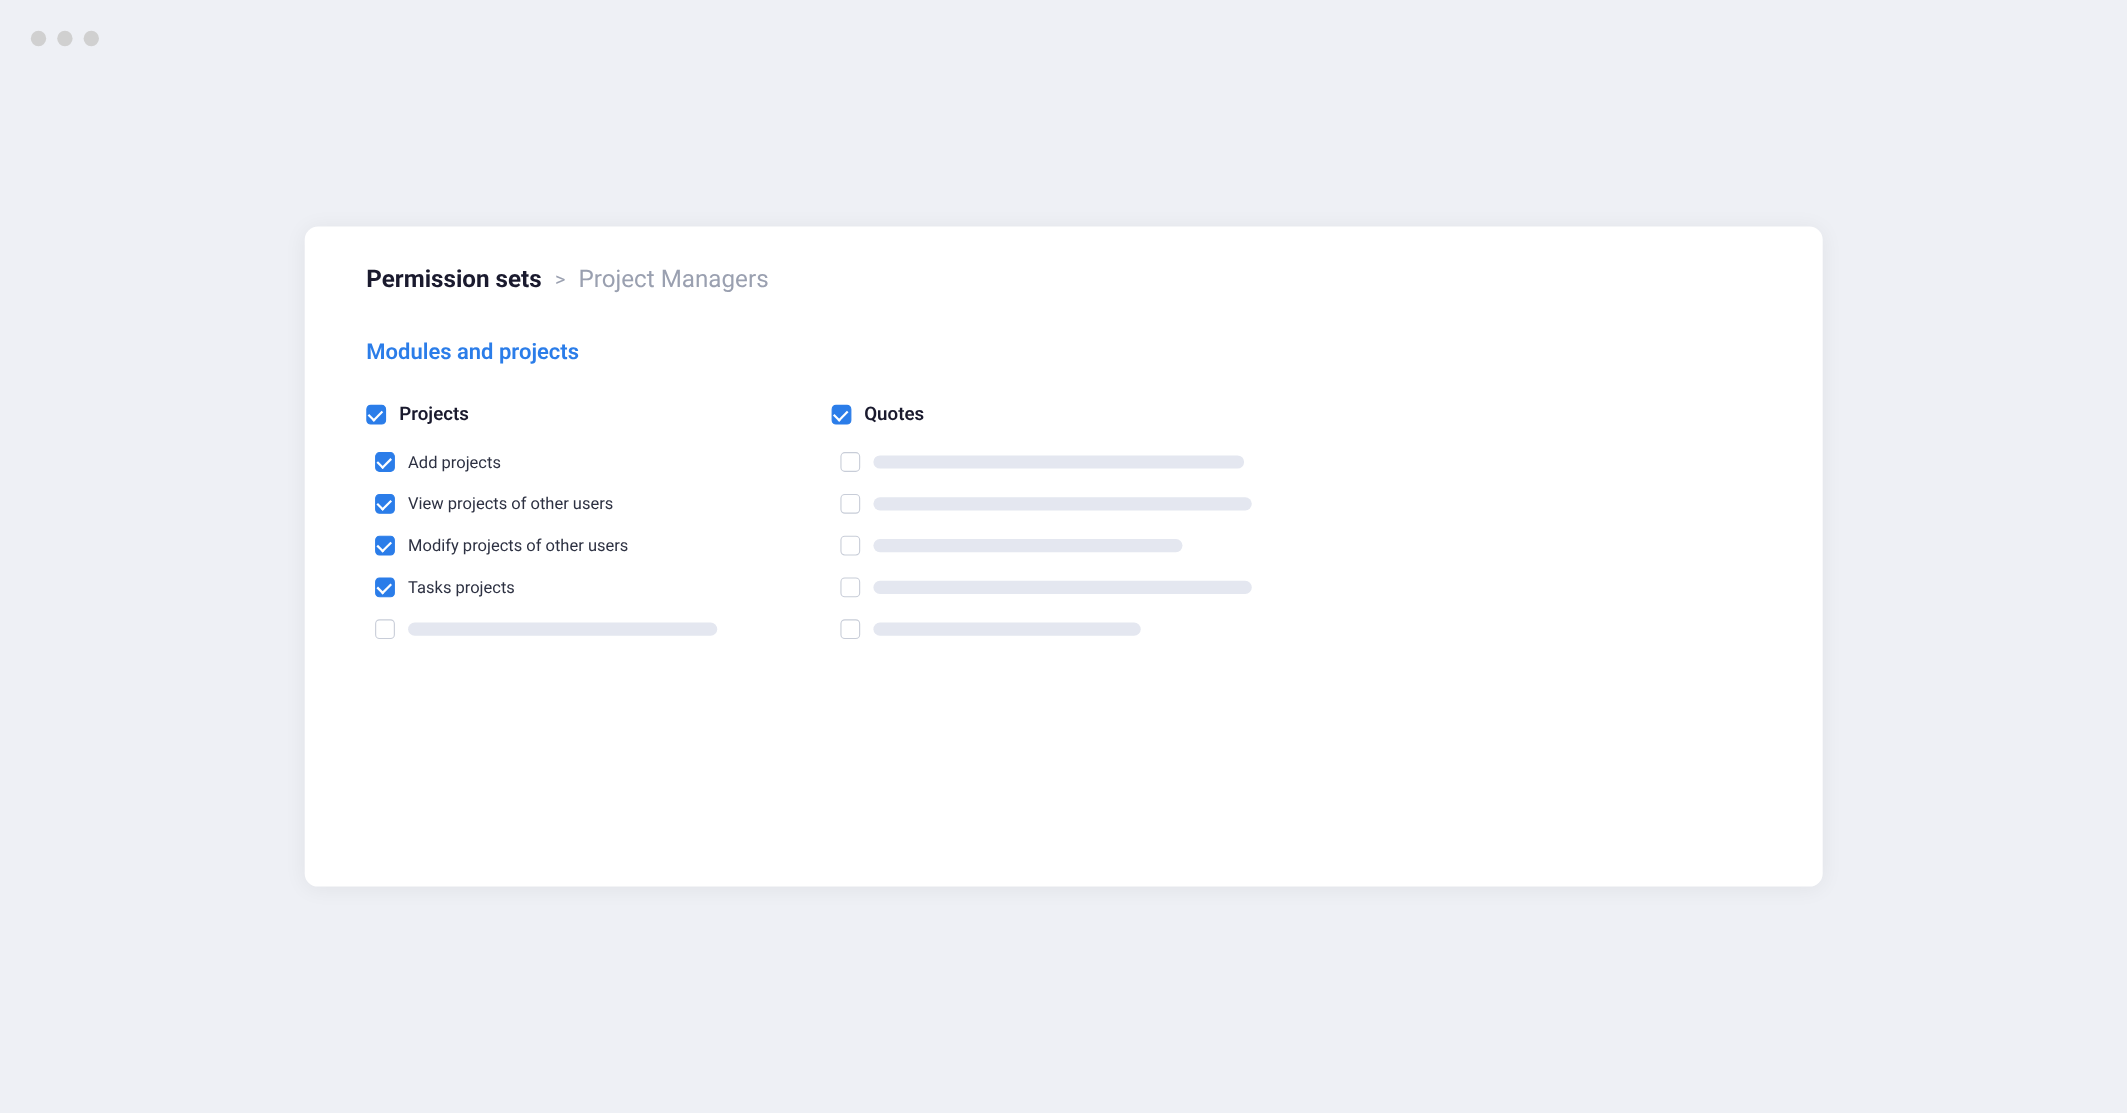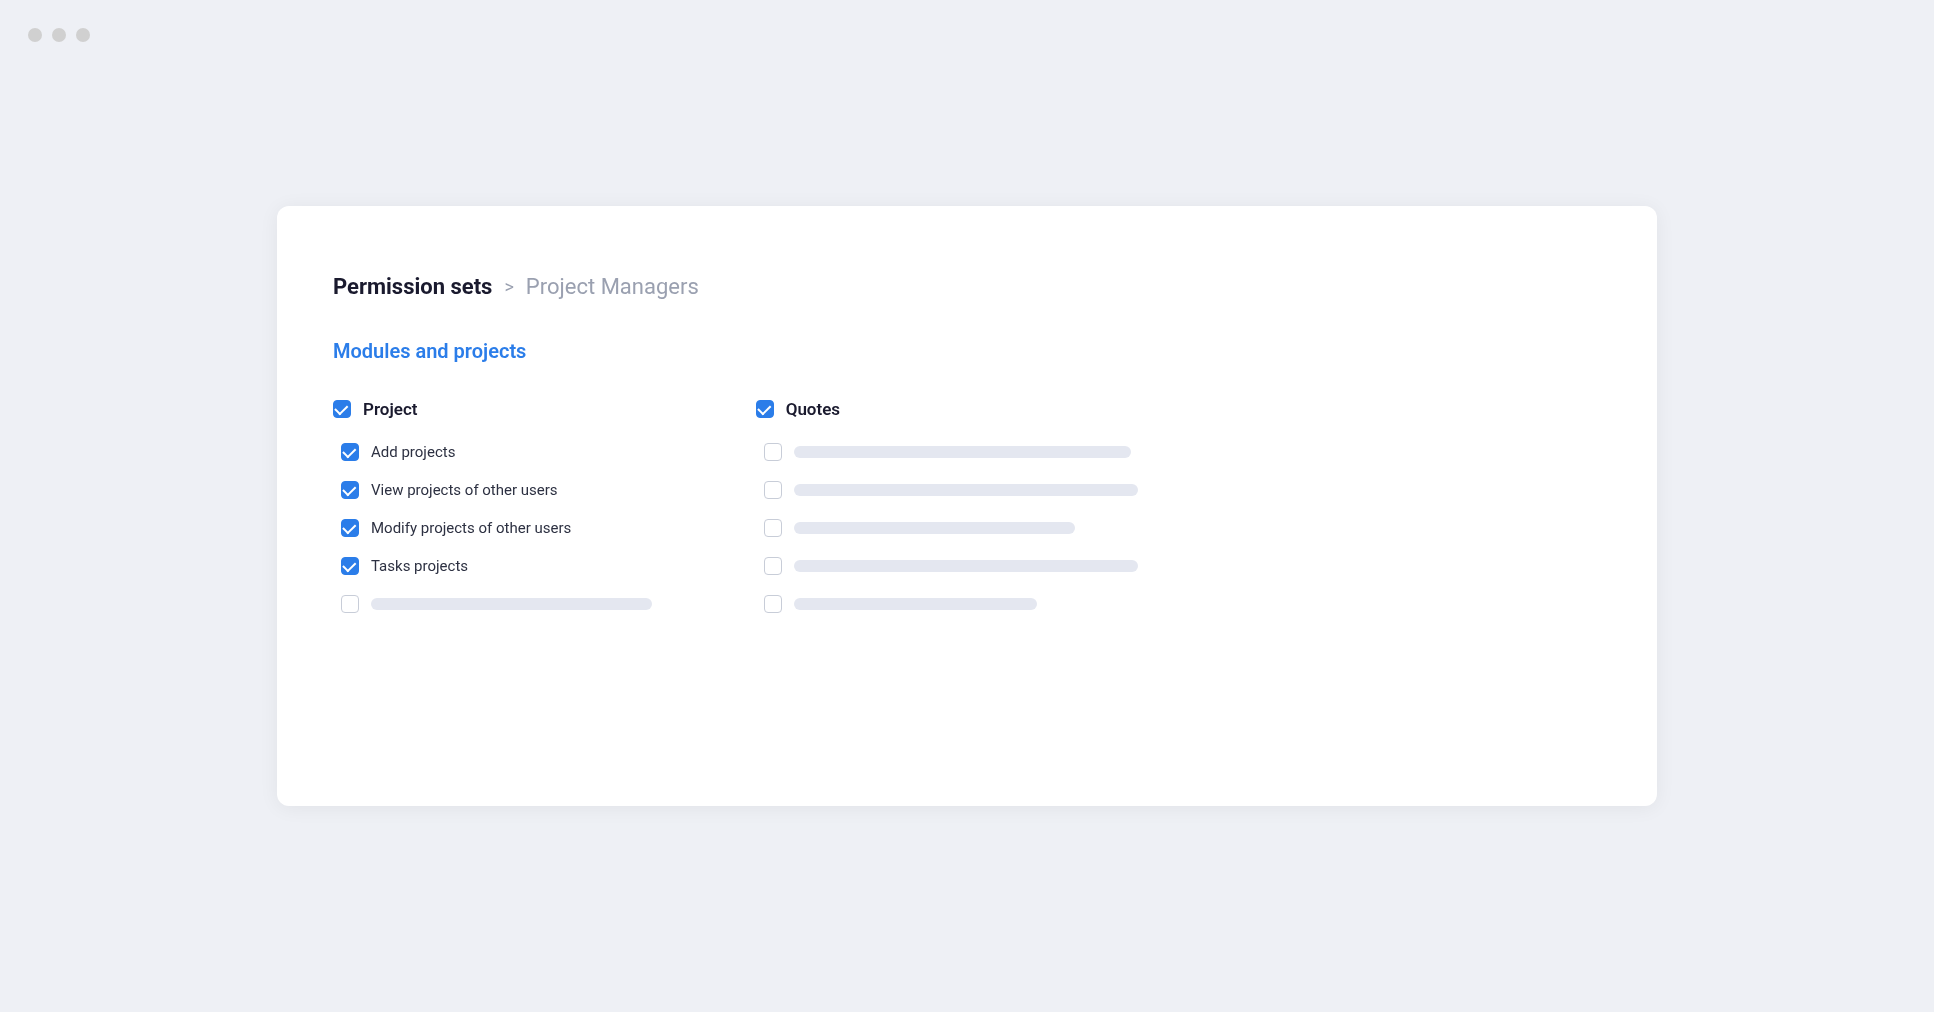--- a/index.html
+++ b/index.html
@@ -32,21 +32,21 @@
       height: 14px;
       border-radius: 50%;
       background-color: #d0d0d0;
     }
 
     .main-card {
       background: #ffffff;
       border-radius: 12px;
       width: 1380px;
       min-height: 600px;
-      padding: 68px 56px;
+      padding: 36px 56px;
       box-shadow: 0 2px 20px rgba(0,0,0,0.06);
     }
 
     .breadcrumb {
       display: flex;
       align-items: center;
       gap: 12px;
       margin-bottom: 40px;
     }
 
@@ -177,21 +177,21 @@
     <span class="breadcrumb-current">Project Managers</span>
   </div>
 
   <div class="section-title">Modules and projects</div>
 
   <div class="modules-grid">
 
     <div class="module-column">
       <div class="module-header">
         <div class="checkbox checked"></div>
-        <span class="module-title">Project</span>
+        <span class="module-title">Projects</span>
       </div>
 
       <div class="checkbox-item">
         <div class="checkbox checked"></div>
         <span class="checkbox-label">Add projects</span>
       </div>
 
       <div class="checkbox-item">
         <div class="checkbox checked"></div>
         <span class="checkbox-label">View projects of other users</span>

